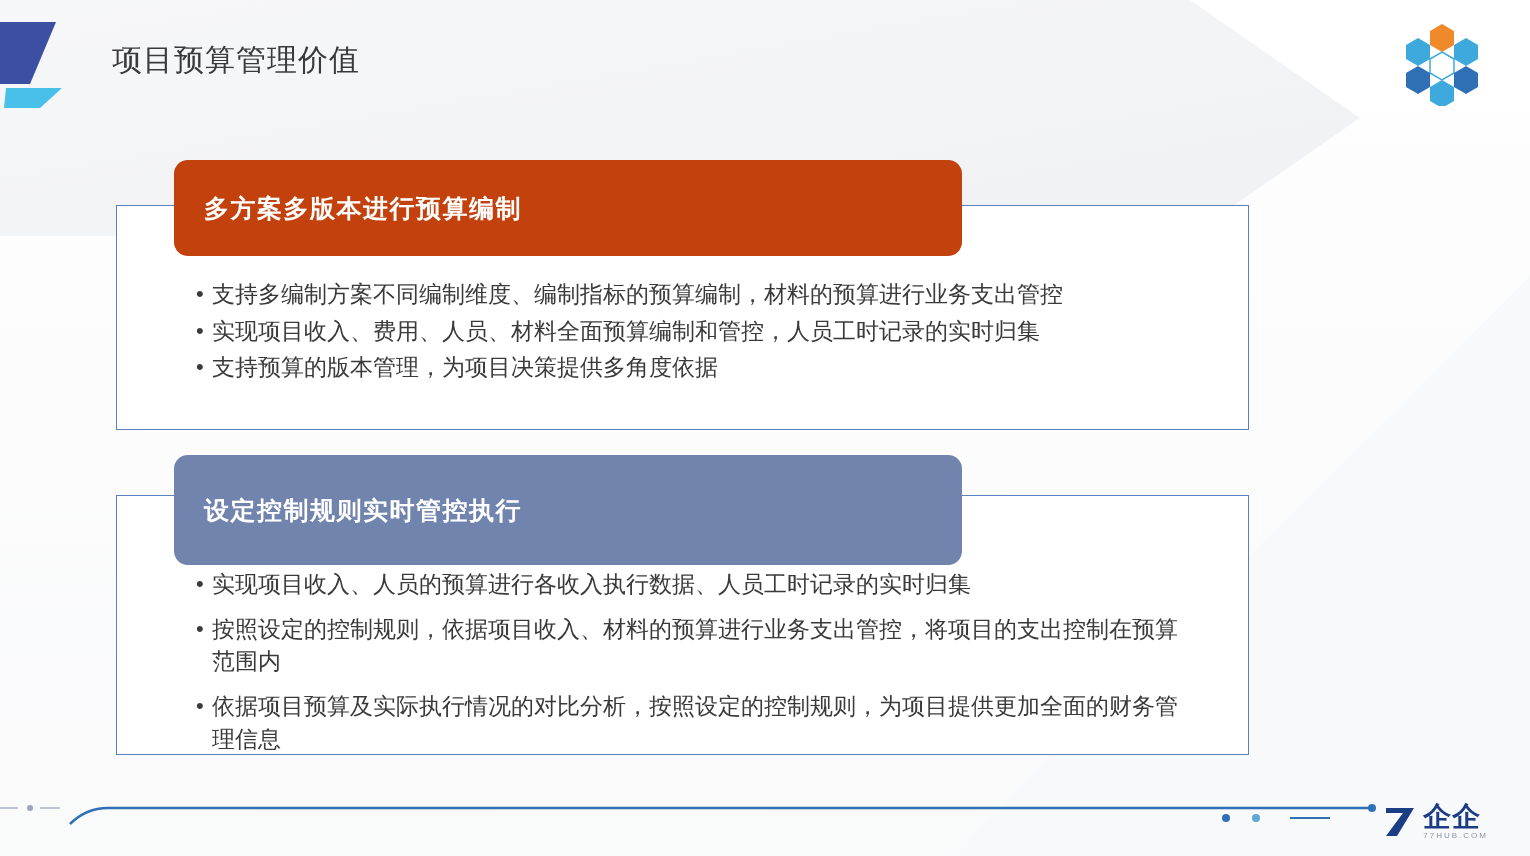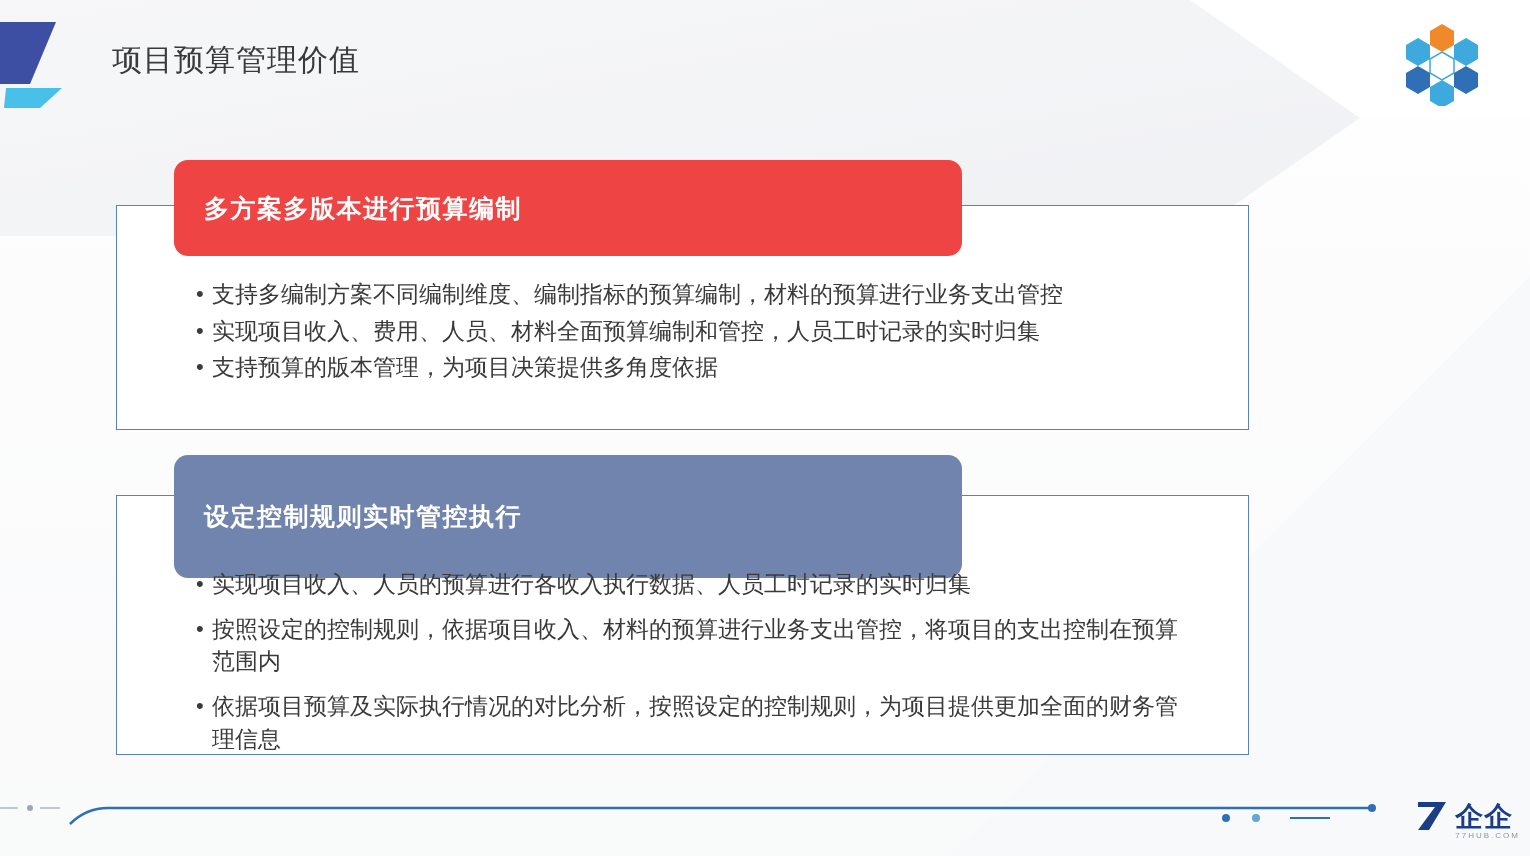--- a/index.html
+++ b/index.html
@@ -84,27 +84,27 @@
     letter-spacing: 1.5px;
     display: flex;
     align-items: center;
     padding-left: 30px;
   }
   .header-1 {
     left: 174px;
     top: 160px;
     width: 788px;
     height: 96px;
-    background: #ef4444;
+    background: #c2410c;
   }
   .header-2 {
     left: 174px;
     top: 455px;
     width: 788px;
-    height: 123px;
+    height: 110px;
     background: #7184ad;
   }
 
   .bullets {
     position: absolute;
     box-sizing: border-box;
     color: #3a3a3a;
   }
   .bullets-1 { left: 196px; top: 278px; width: 1020px; }
   .bullets-2 { left: 196px; top: 568px; width: 1000px; }
@@ -132,23 +132,24 @@
     left: 0;
     bottom: 22px;
     width: 1530px;
     height: 40px;
     pointer-events: none;
   }
   .footer-line svg { display: block; }
 
   .brand {
     position: absolute;
-    right: 10px;
+    right: 42px;
     bottom: 12px;
     display: flex;
+    align-items: center;
     height: 46px;
   }
   .brand-mark {
     width: 34px;
     height: 34px;
     margin-right: 6px;
   }
   .brand-text {
     display: flex;
     flex-direction: column;

